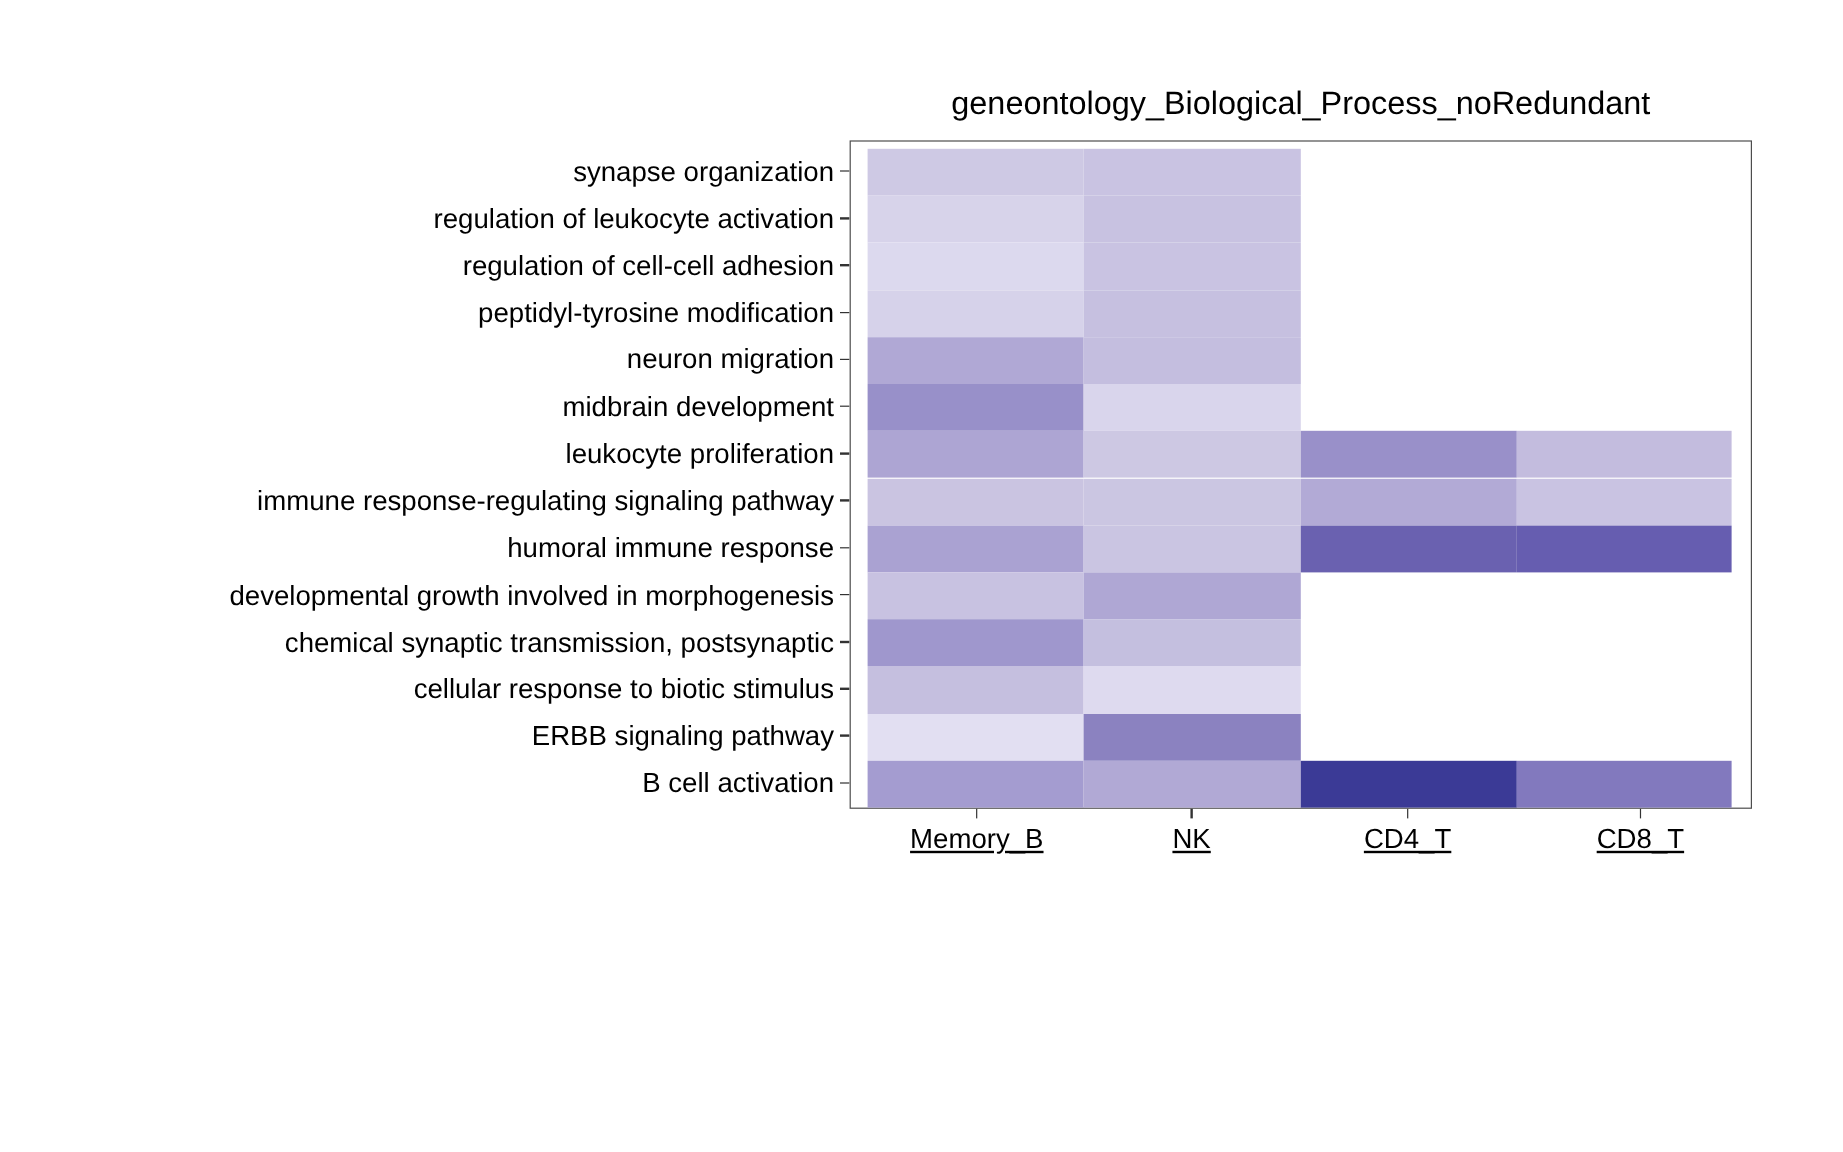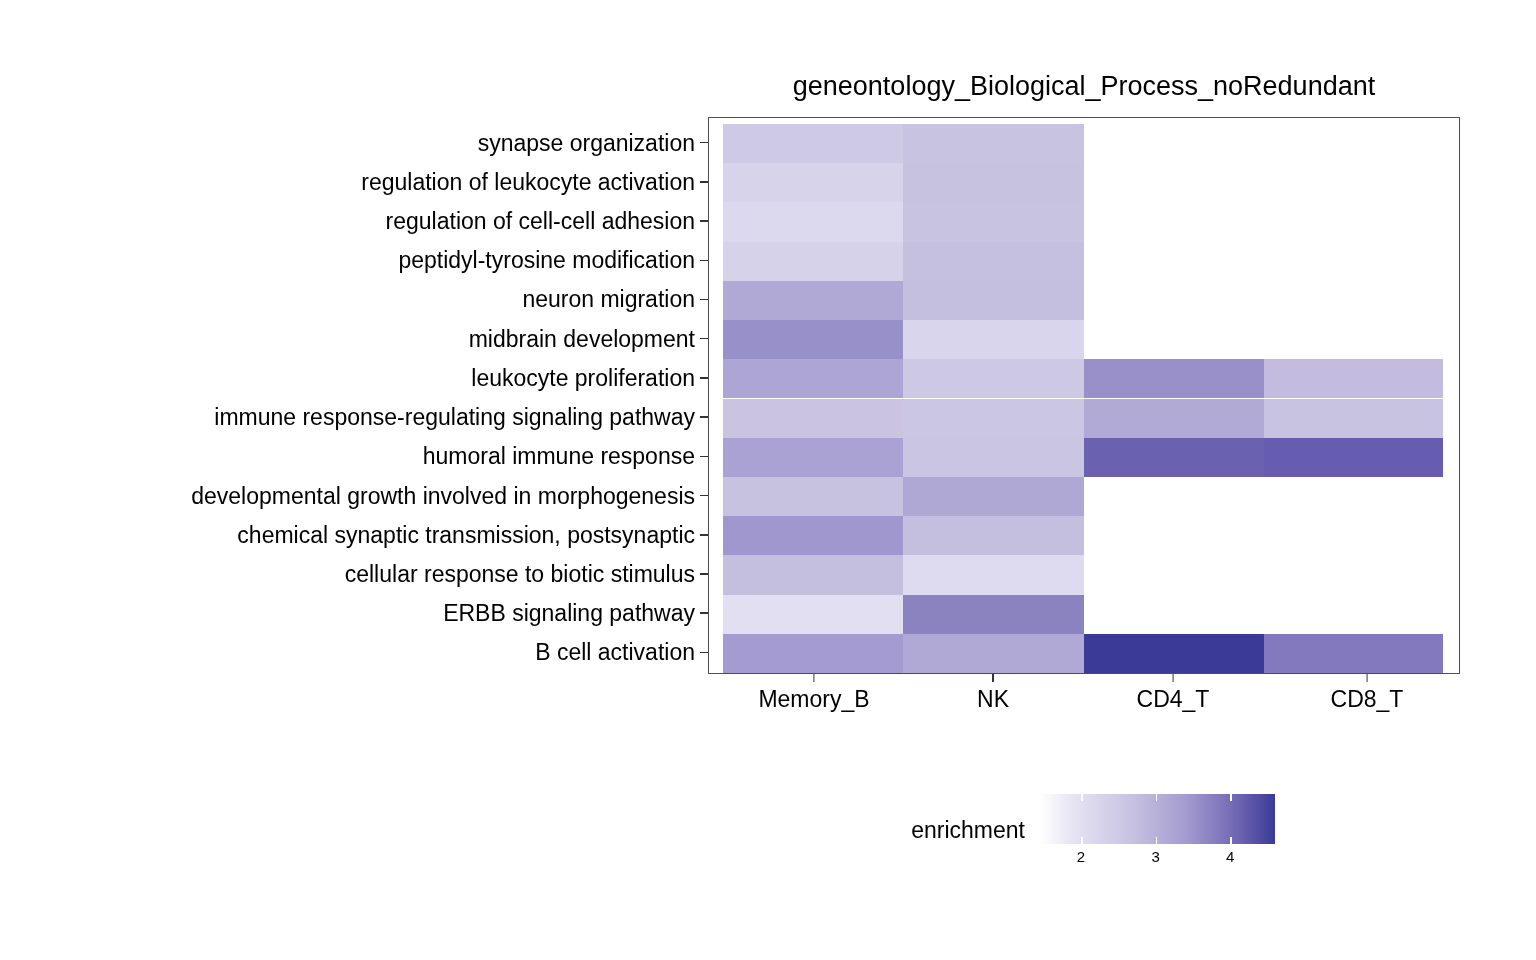--- a/index.html
+++ b/index.html
@@ -98,20 +98,21 @@
     left: 708px;
     top: 674px;
     width: 752px;
     height: 60px;
   }
   .x-tick {
     position: absolute;
     top: 0;
     transform: translateX(-50%);
     text-align: left;
+    text-decoration: underline;
   }
   .x-tick-mark {
     width: 1.5px;
     height: 8px;
     background: #333333;
     margin: 0 auto;
   }
   .x-tick-label {
     font-size: 23px;
     line-height: 28px;
@@ -292,29 +293,14 @@
       <div class="x-tick" style="left: 465px;">
         <div class="x-tick-mark"></div>
         <div class="x-tick-label">CD4_T</div>
       </div>
       <div class="x-tick" style="left: 659px;">
         <div class="x-tick-mark"></div>
         <div class="x-tick-label">CD8_T</div>
       </div>
     </div>
 
-  <div id="legend">
-    <div id="legend-title">enrichment</div>
-    <div id="legend-bar">
-      <div id="legend-gradient" style="background: linear-gradient(to right, rgb(255, 255, 255) 0%, rgb(230, 227, 243) 14%, rgb(201, 195, 226) 38%, rgb(164, 156, 208) 62%, rgb(111, 102, 180) 84%, rgb(59, 58, 150) 100%);"></div>
-    <div class="legend-tick-line" style="left: 41.0317px;"></div>
-        <div class="legend-tick-line bottom" style="left: 41.0317px;"></div>
-        <div class="legend-tick-label" style="left: 41.0317px;">2</div>
-        <div class="legend-tick-line" style="left: 115.635px;"></div>
-        <div class="legend-tick-line bottom" style="left: 115.635px;"></div>
-        <div class="legend-tick-label" style="left: 115.635px;">3</div>
-        <div class="legend-tick-line" style="left: 190.238px;"></div>
-        <div class="legend-tick-line bottom" style="left: 190.238px;"></div>
-        <div class="legend-tick-label" style="left: 190.238px;">4</div>
-      </div>
-  </div>
 
 </div>
 
 </body></html>

